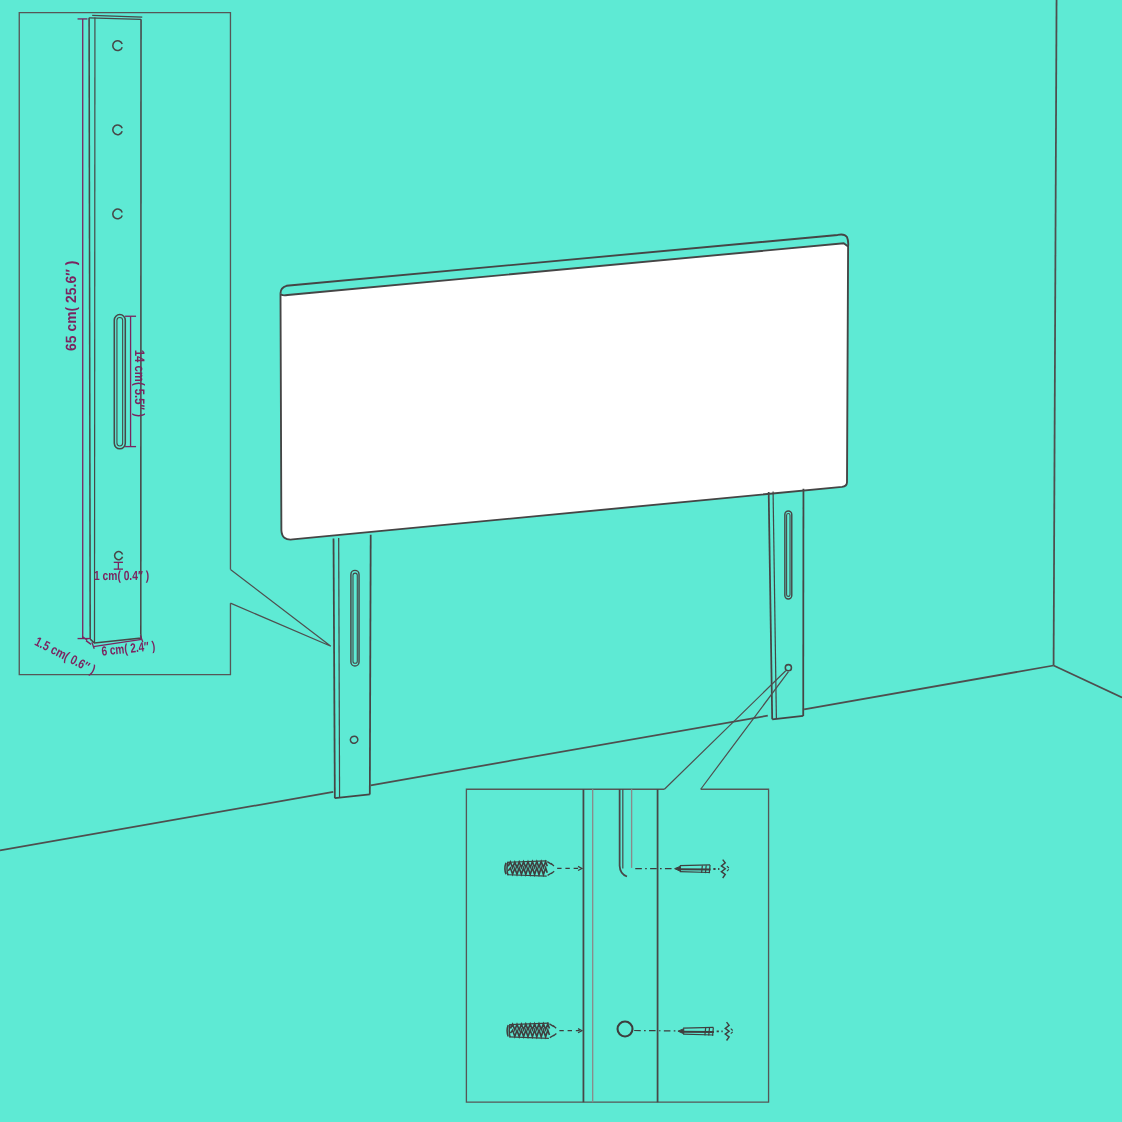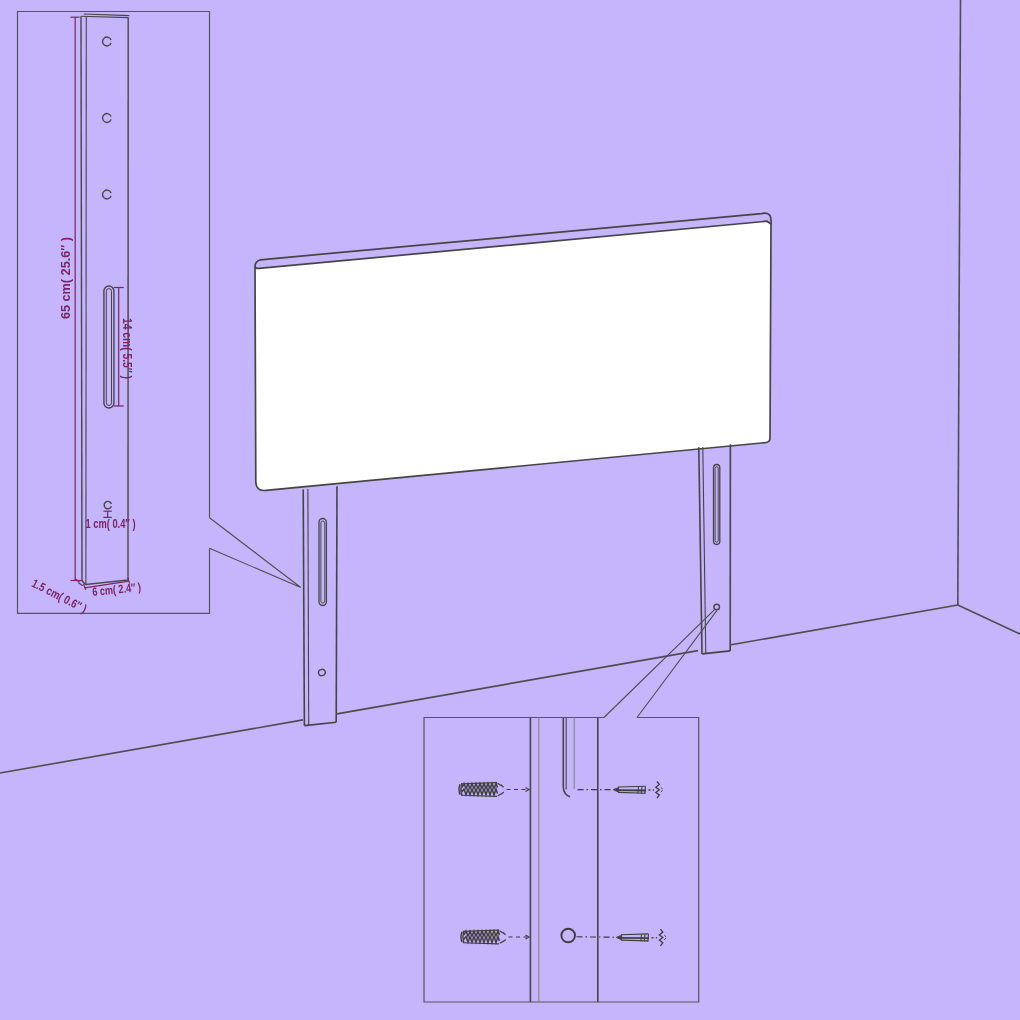--- a/index.html
+++ b/index.html
@@ -1,16 +1,16 @@
 <!DOCTYPE html>
 <html><head>
 <meta charset="utf-8">
 <style>
   html,body{margin:0;padding:0;background:#ffffff;}
-  .canvas{position:relative;width:1020px;height:1020px;background:#c4b5fd;overflow:hidden;}
+  .canvas{position:relative;width:1020px;height:1020px;background:#5eead4;overflow:hidden;}
   svg{position:absolute;left:0;top:0;}
   text{font-family:"Liberation Sans",sans-serif;font-weight:bold;fill:#7b2460;}
 </style>
 </head>
 <body>
 <div class="canvas">
 <svg width="1020" height="1020" viewBox="0 0 1020 1020" fill="none">
 
 <path d="M960.5,0 L957.8,605" stroke="#4e4e4e" stroke-width="1.6"></path>
 

